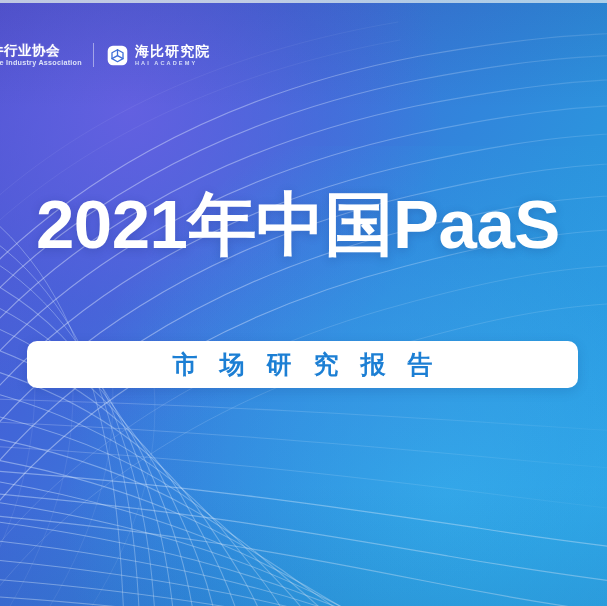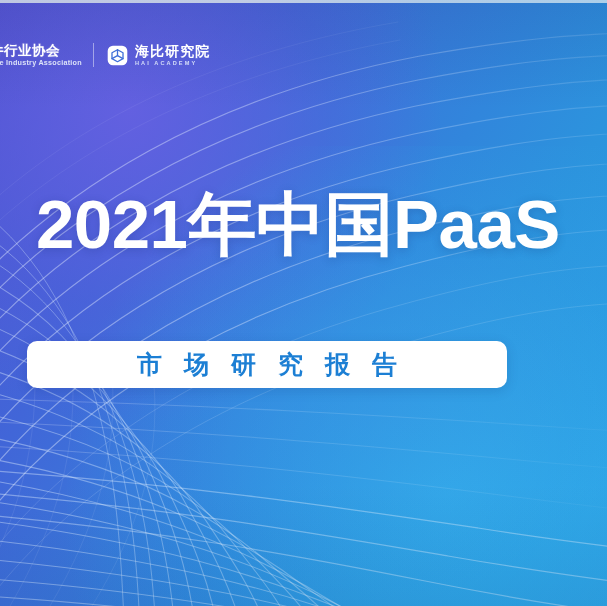--- a/index.html
+++ b/index.html
@@ -101,21 +101,21 @@
   .title{
     position:absolute;left:36px;top:190px;
     font-size:69px;font-weight:bold;color:#ffffff;
     letter-spacing:-0.5px;line-height:1.0;white-space:nowrap;
     text-shadow:0 2px 10px rgba(20,40,110,.22);
   }
 
   
   .subtitle-pill{
     position:absolute;left:27px;top:341px;
-    width:480px;height:47px;
+    width:551px;height:47px;
     background:#ffffff;
     border-radius:10px;
     box-shadow:0 3px 12px rgba(15,45,110,.16);
     display:flex;align-items:center;justify-content:center;
   }
   .subtitle-text{
     font-size:25px;font-weight:bold;color:#1c7fd4;
     letter-spacing:22px;
     text-indent:22px;      
     white-space:nowrap;

